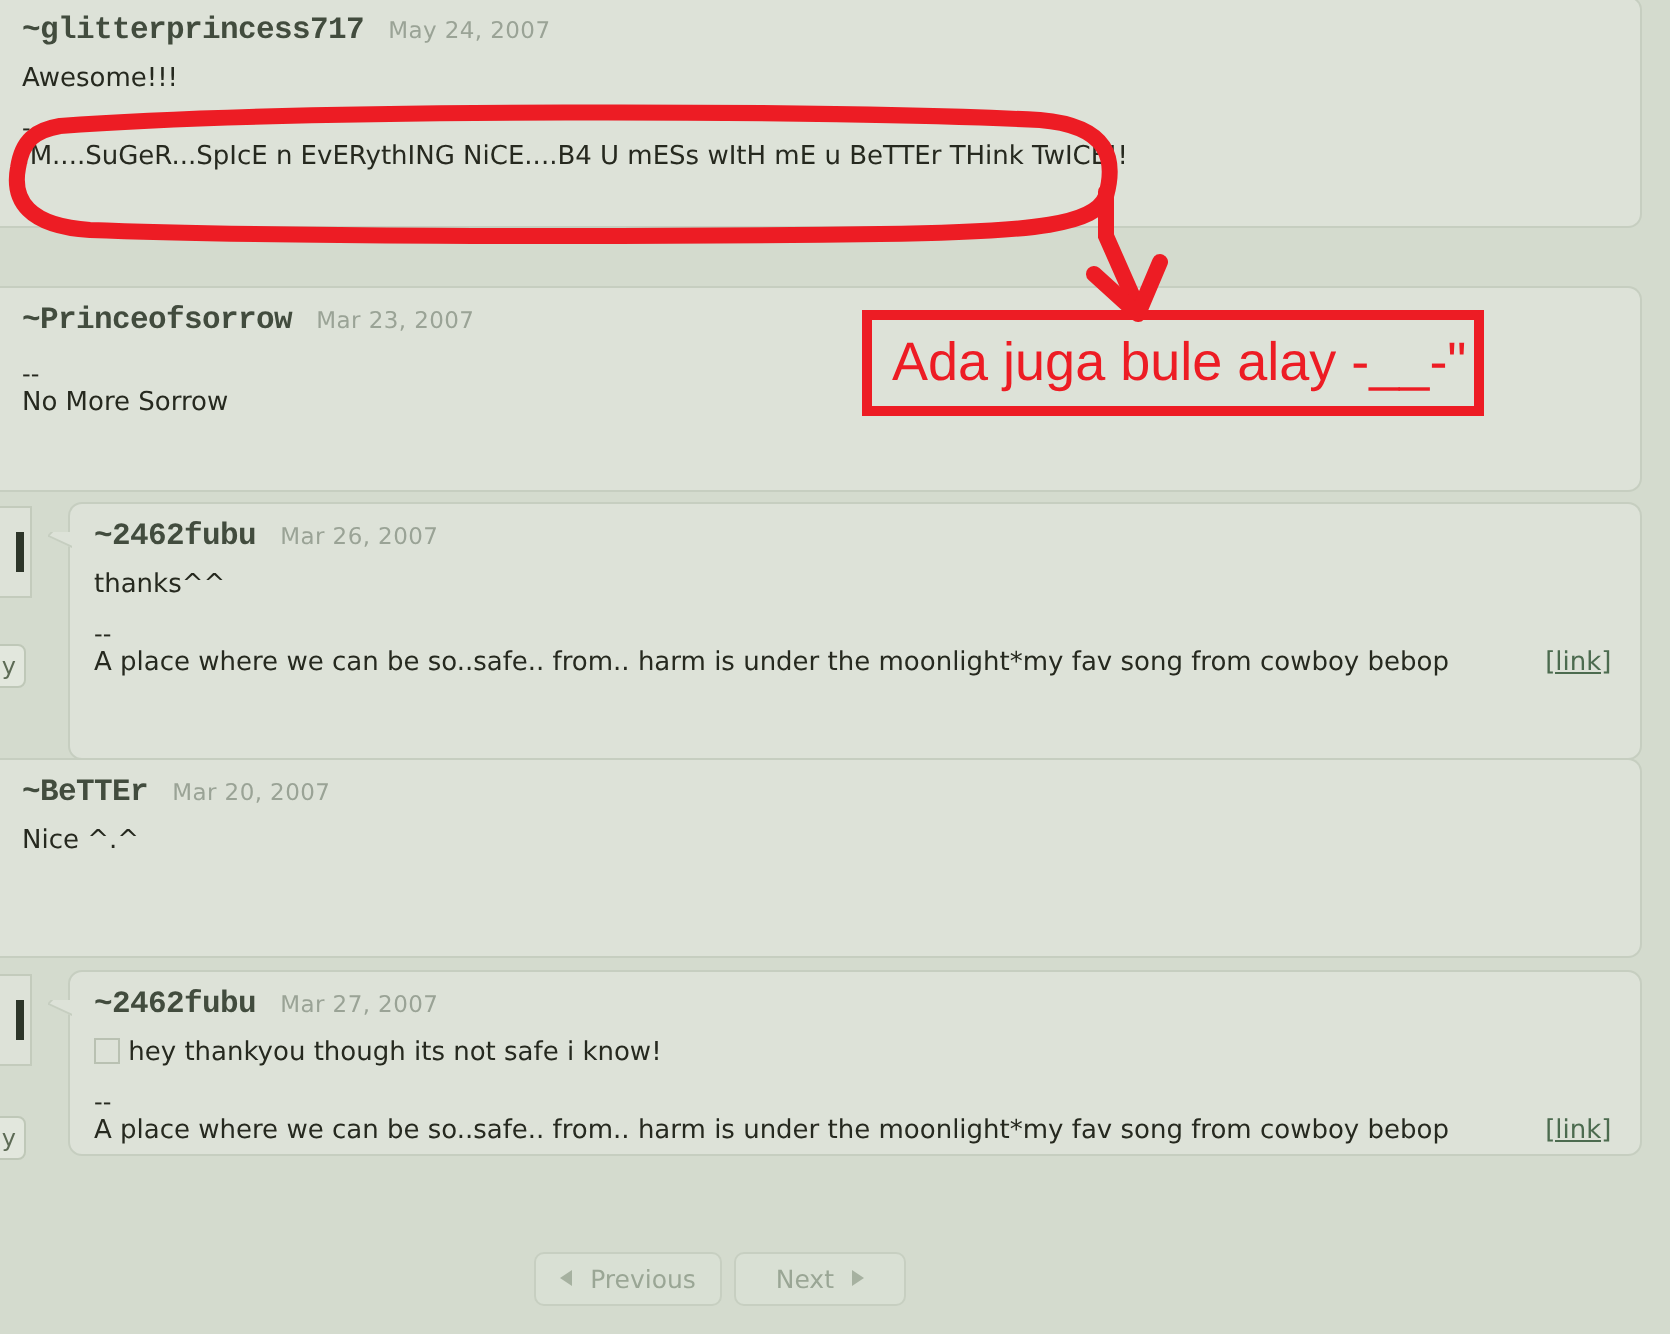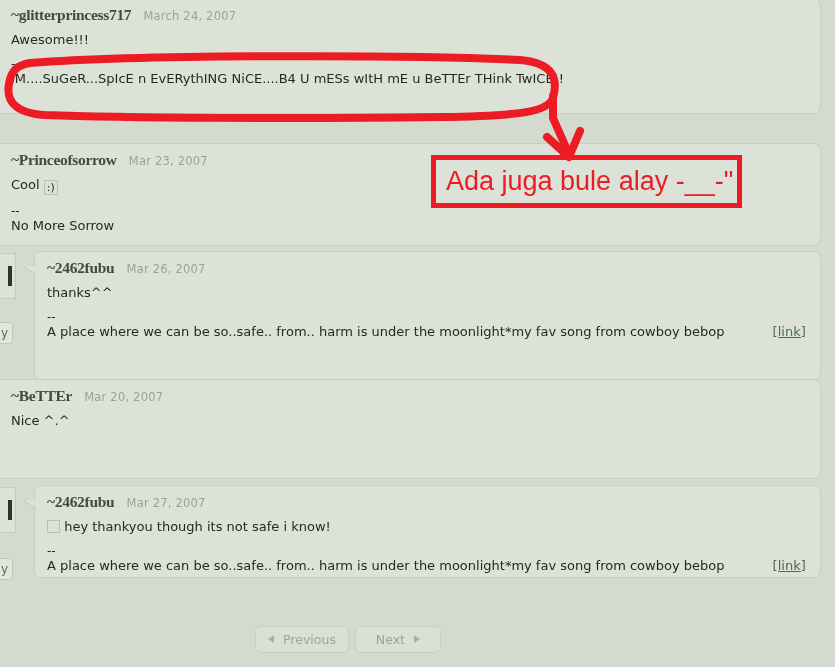--- a/index.html
+++ b/index.html
@@ -58,21 +58,21 @@
     border-left: 1px solid #c6cec0;
     border-bottom: 1px solid #c6cec0;
     transform: rotate(25deg) skewX(-18deg);
   }
 
   .chead {
     padding: 7px 0 2px 12px;
     white-space: nowrap;
   }
   .uname {
-    font-family: Liberation Serif, serif;
+    font-family: Liberation Mono, monospace;
     font-weight: bold;
     font-size: 15.5px;
     color: #424c3e;
     letter-spacing: -0.3px;
   }
   .cdate {
     font-size: 11.5px;
     color: #9aa396;
     margin-left: 8px;
     letter-spacing: 0.2px;
@@ -151,21 +151,21 @@
     font-size: 12px;
     color: #5d6b55;
     text-align: right;
     padding: 3px 4px 0 0;
     overflow: hidden;
   }
 
   
   .pager {
     position: absolute;
-    left: 0;
+    left: 12px;
     width: 696px;
     text-align: center;
   }
   .pgbtn {
     display: inline-block;
     min-width: 86px;
     padding: 5px 12px;
     margin: 0 3px;
     background: #d9e0d4;
     border: 1px solid #c7cfc1;
@@ -205,38 +205,34 @@
 </style>
 </head>
 <body>
 
 <div id="stage">
 
   <div class="comment flush-left" style="top:-2px; left:-1px; width:822px; height:116px;">
 
     <div class="chead">
       <span class="uname">~glitterprincess717</span>
-      <span class="cdate">March 24, 2007</span>
+      <span class="cdate">May 24, 2007</span>
     </div>
     <div class="cbody">Awesome!!!</div>
     <div class="sig">
       <div class="sigdash">--</div>
       <div>IM....SuGeR...SpIcE n EvERythING NiCE....B4 U mESs wItH mE u BeTTEr THink TwICE!!</div>
     </div>
   </div>
 
   <div class="comment flush-left" style="top:143px; left:-1px; width:822px; height:103px;">
 
     <div class="chead">
       <span class="uname">~Princeofsorrow</span>
       <span class="cdate">Mar 23, 2007</span>
-    </div>
-    <div class="cbody">
-      <span>Cool</span>
-      <span class="brokenimg">:)</span>
     </div>
     <div class="sig">
       <div class="sigdash">--</div>
       <div>No More Sorrow</div>
     </div>
   </div>
 
   <div class="avatar-stub" style="top:253px;"></div>
   <div class="reply-stub" style="top:322px;">ly</div>
   <div class="comment" style="top:251px; left:34px; width:787px; height:129px;">

